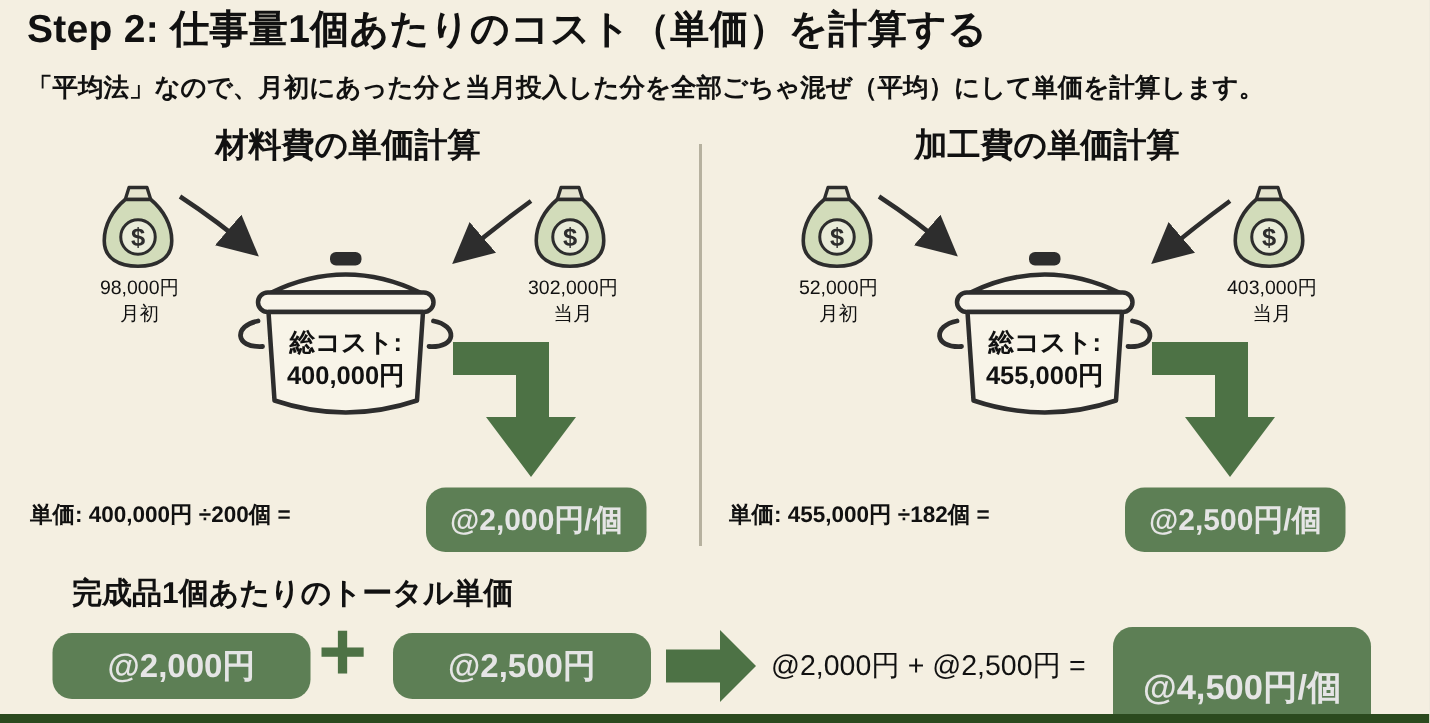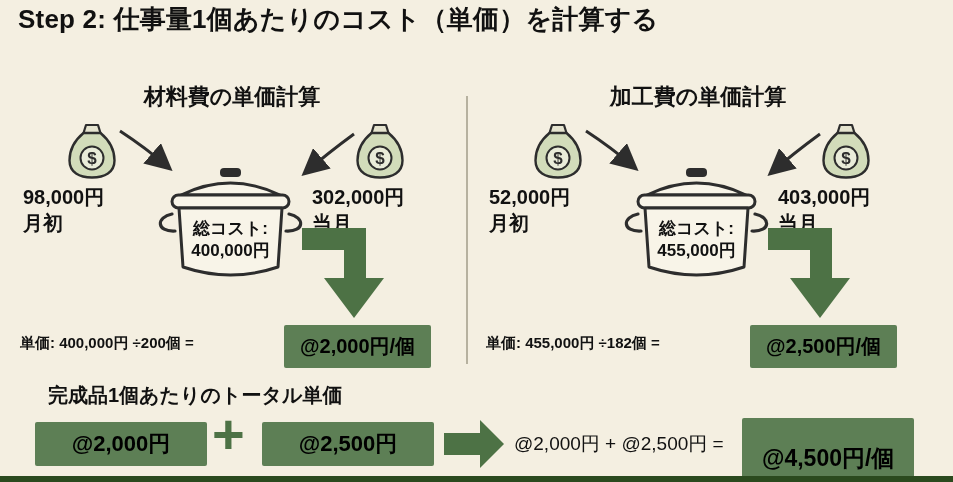--- a/index.html
+++ b/index.html
@@ -9,47 +9,48 @@
   .title{left:18px;top:2px;font-size:26px;font-weight:800;letter-spacing:.2px;}
   .subtitle{left:18px;top:47px;font-size:17px;font-weight:700;}
   .divider{left:466px;top:96px;width:2px;height:268px;background:#b6b19f;}
   .panel{top:82px;width:452px;height:288px;}
   .panel-0{left:6px;}
   .panel-1{left:472px;}
   .panel-heading{left:0;top:0;width:100%;text-align:center;font-size:22px;font-weight:800;}
   .bag{width:52px;height:58px;}
   .bag-left{left:60px;top:40px;}
   .bag-right{left:348px;top:40px;}
-  .bag-label{top:102px;width:140px;text-align:left;font-size:20px;font-weight:700;line-height:1.3;}
+  .bag-label{top:102px;width:140px;text-align:center;font-size:13px;font-weight:400;line-height:1.3;}
   .bag-label-left{left:17px;}
   .bag-label-right{left:306px;}
   .pot{left:142px;top:84px;width:165px;height:125px;}
   .pot-text{left:0;top:52px;width:100%;text-align:center;font-size:17px;font-weight:800;line-height:1.3;}
   .arrow-curve-left{left:110px;top:46px;width:58px;height:46px;}
   .arrow-curve-right{left:292px;top:48px;width:60px;height:48px;}
   .elbow{left:296px;top:146px;width:85px;height:95px;}
   .formula{left:14px;top:252px;font-size:15px;font-weight:800;white-space:nowrap;}
-  .badge{background:#5d7f55;color:#000000;font-weight:800;border-radius:2px;display:flex;align-items:center;justify-content:center;white-space:nowrap;}
+  .badge{background:#5d7f55;color:#e5e5e5;font-weight:800;border-radius:13px;display:flex;align-items:center;justify-content:center;white-space:nowrap;}
   .result-badge{left:278px;top:243px;font-size:20px;padding:8px 16px;}
   .total-heading{left:48px;top:382px;font-size:20px;font-weight:800;}
   .badge-lg{font-size:22px;height:44px;text-align:center;}
   .badge-1{left:35px;top:422px;width:172px;}
   .plus{left:212px;top:406px;font-size:56px;font-weight:900;color:#4d7245;line-height:1;}
   .badge-2{left:262px;top:422px;width:172px;}
   .arrow-right-big{left:444px;top:418px;width:62px;height:52px;}
   .total-formula{left:514px;top:431px;font-size:19px;font-weight:400;white-space:nowrap;}
   .badge-3{left:742px;top:418px;font-size:23px;height:48px;padding:16px 20px;}
   .bottom-bar{left:0;top:476px;width:100%;height:6px;background:#2b4a1e;}
 </style>
 </head>
 <body>
 
 <div class="stage">
 
   <div class="abs title">Step 2: 仕事量1個あたりのコスト（単価）を計算する</div>
+  <div class="abs subtitle">「平均法」なので、月初にあった分と当月投入した分を全部ごちゃ混ぜ（平均）にして単価を計算します。</div>
   <div class="abs divider"></div>
 
   <div class="abs panel panel-0">
     <div class="abs panel-heading">材料費の単価計算</div>
 
     <div class="abs bag bag-left">
       <svg width="52" height="58" viewBox="0 0 52 58">
         <path d="M20 3 L32 3 L34.5 11 L17.5 11 Z" fill="#e5e4cf" stroke="#2d2d2d" stroke-width="2.2" stroke-linejoin="round"></path>
         <path d="M17.5 11 C9 18 3.5 28 3.5 38.5 C3.5 50.5 13.5 55.5 26 55.5 C38.5 55.5 48.5 50.5 48.5 38.5 C48.5 28 43 18 34.5 11 Z" fill="#d2dcba" stroke="#2d2d2d" stroke-width="2.4" stroke-linejoin="round"></path>
         <circle cx="26" cy="36" r="11.5" fill="#e9ecd9" stroke="#2d2d2d" stroke-width="2"></circle>

